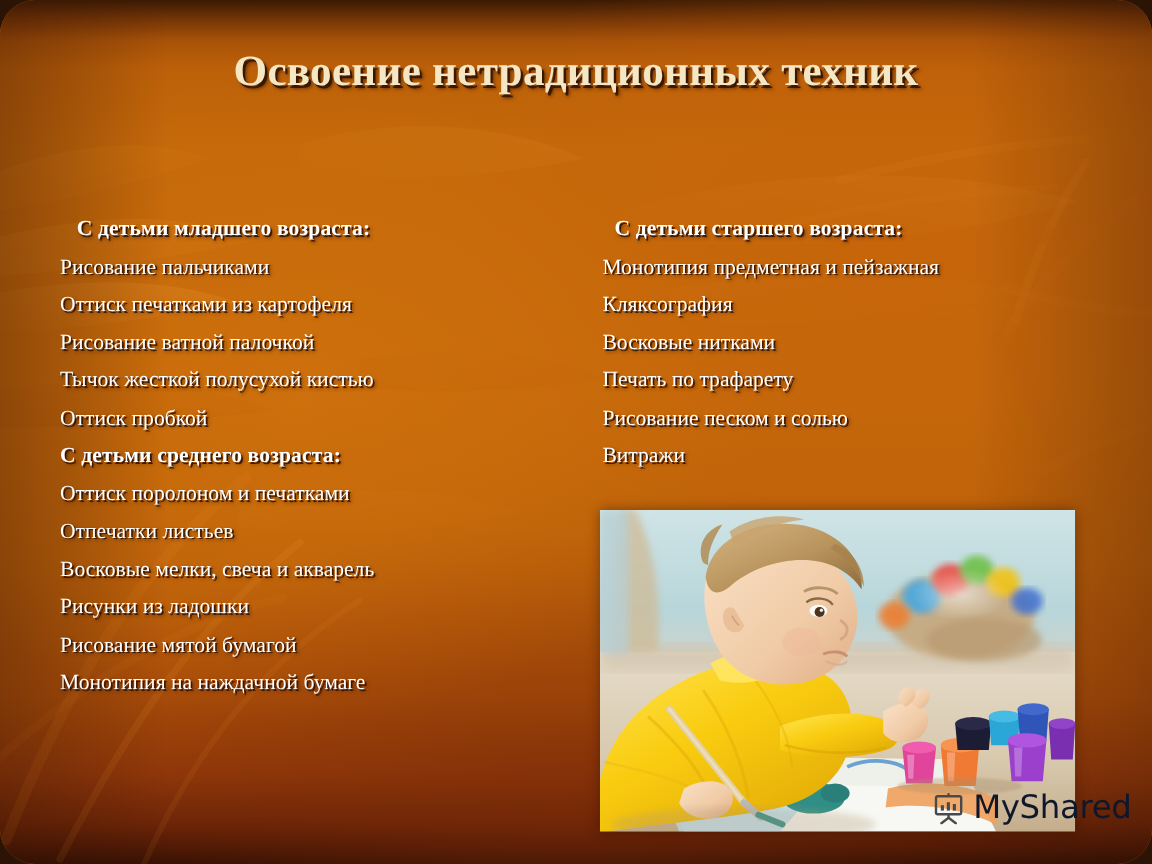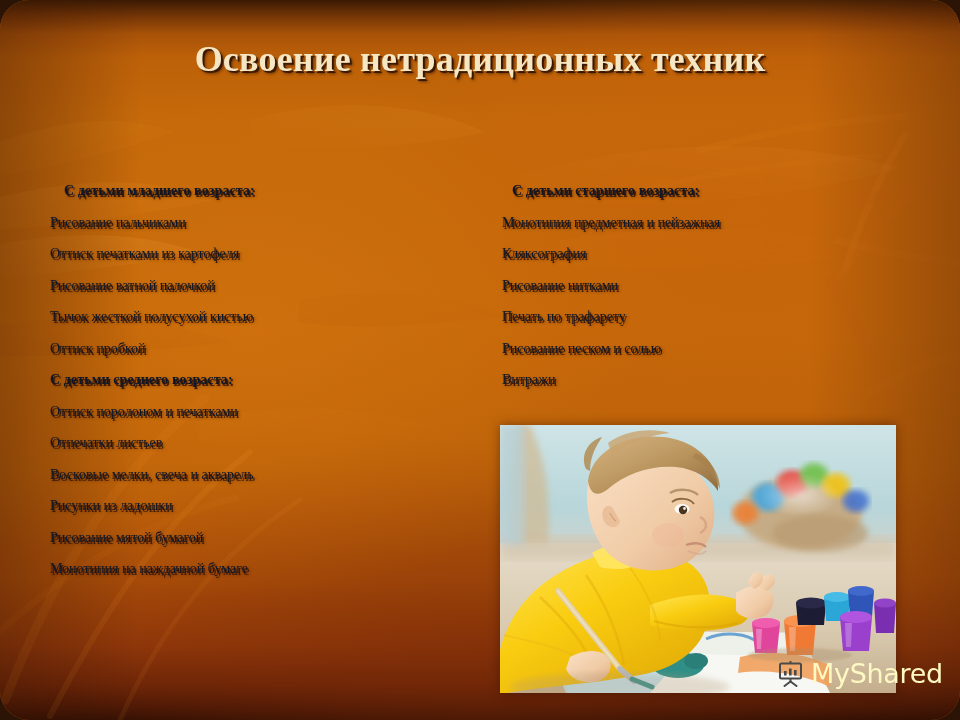--- a/index.html
+++ b/index.html
@@ -83,23 +83,23 @@
     letter-spacing: 0.2px;
     text-shadow:
       2px 2px 0 rgba(48,18,2,0.85),
       3px 3px 3px rgba(40,14,2,0.55);
     white-space: nowrap;
   }
 
   
   .col {
     position: absolute;
-    font-size: 14px;
+    font-size: 18px;
     line-height: 31.5px;
-    color: #0f172a;
+    color: #ffffff;
     text-shadow:
       1.5px 1.5px 0 rgba(48,18,2,0.85),
       2px 2px 3px rgba(40,14,2,0.5);
   }
   .col-left  { left: 50px;  top: 175px; width: 420px; }
   .col-right { left: 498px; top: 175px; width: 430px; }
 
   .row { white-space: nowrap; }
   .row.heading {
     font-weight: bold;
@@ -133,21 +133,21 @@
     display: flex;
     align-items: center;
     gap: 7px;
     pointer-events: none;
   }
   .wm-icon { width: 26px; height: 27px; display: block; }
   .wm-text {
     font-family: "DejaVu Sans", "Liberation Sans", sans-serif;
     font-size: 27px;
     font-weight: 400;
-    color: #fef9c3;
+    color: #0f172a;
     letter-spacing: -0.3px;
     line-height: 1;
   }
 </style>
 </head>
 <body>
 
 <div id="slide">
 
   <div class="bg-base"></div>
@@ -217,21 +217,21 @@
     <div class="row item">Восковые мелки, свеча и акварель</div>
     <div class="row item">Рисунки из ладошки</div>
     <div class="row item">Рисование мятой бумагой</div>
     <div class="row item">Монотипия на наждачной бумаге</div>
   </div>
 
   <div class="col col-right">
     <div class="row heading indent">С детьми старшего возраста:</div>
     <div class="row item indent-sm">Монотипия предметная и пейзажная</div>
     <div class="row item indent-sm">Кляксография</div>
-    <div class="row item indent-sm">Рисование нитками</div>
+    <div class="row item indent-sm">Восковые нитками</div>
     <div class="row item indent-sm">Печать по трафарету</div>
     <div class="row item indent-sm">Рисование песком и солью</div>
     <div class="row item indent-sm">Витражи</div>
   </div>
 
   <div class="photo">
     <div class="photo-canvas">
       <svg viewBox="0 0 396 268" xmlns="http://www.w3.org/2000/svg">
         <defs>
           <linearGradient id="wallG" x1="0" y1="0" x2="0" y2="1">

